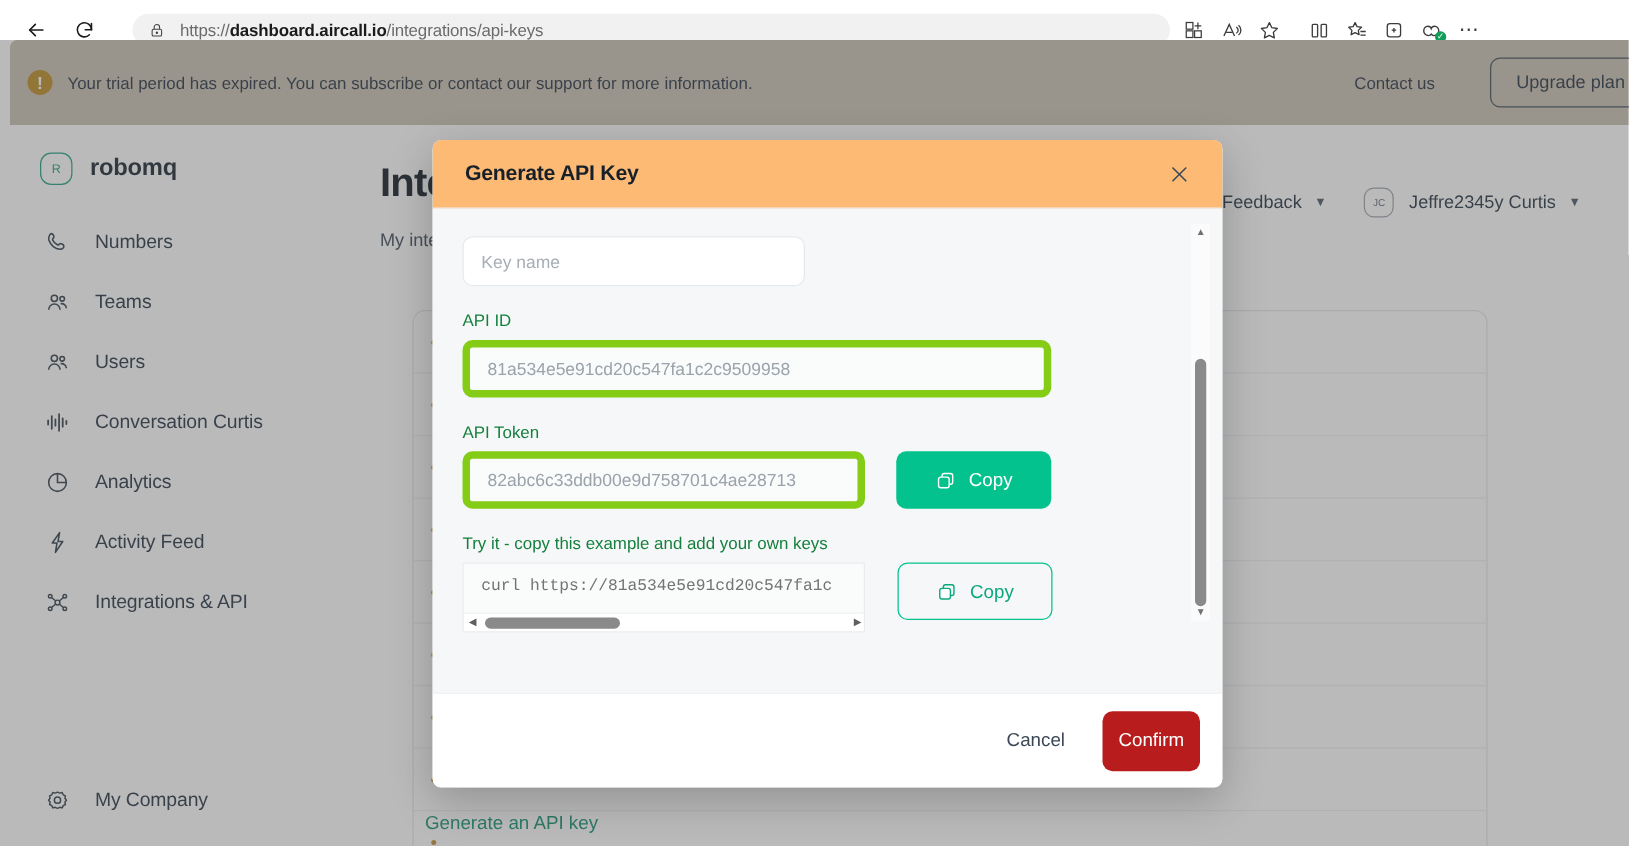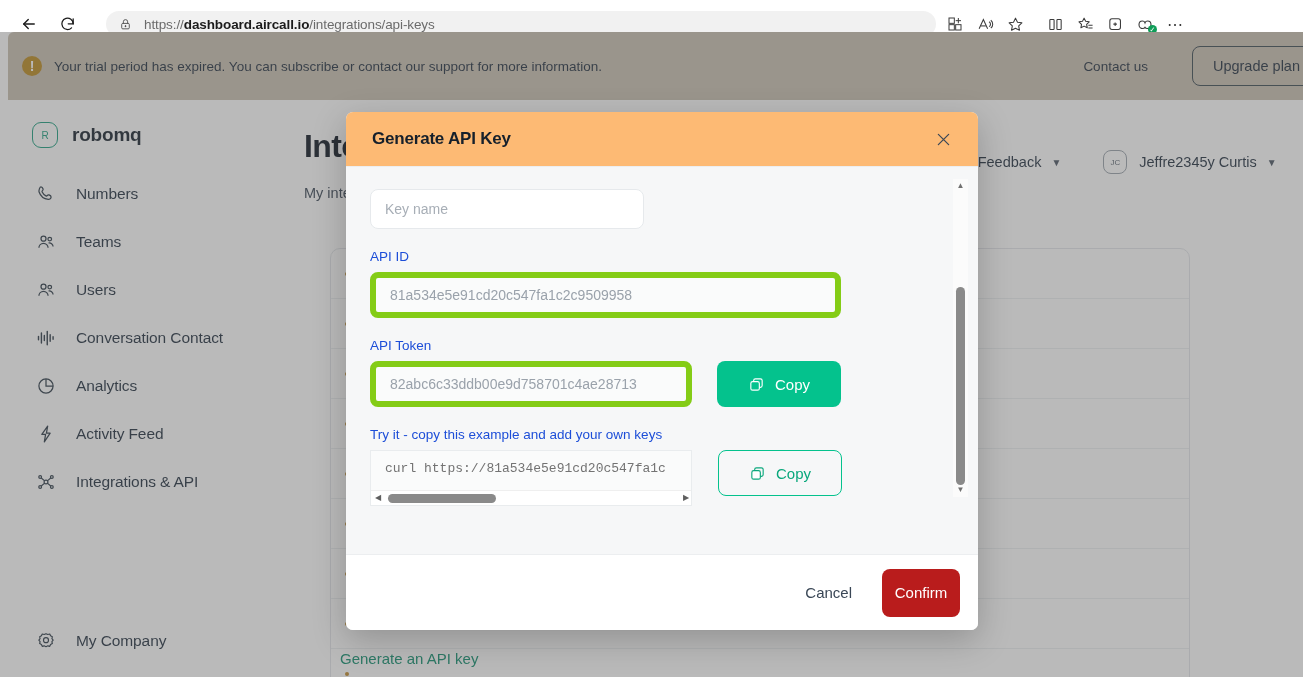--- a/index.html
+++ b/index.html
@@ -236,21 +236,21 @@
   .field-input {
     width: 274px; height: 40px;
     background: #ffffff;
     border: 1px solid #e6e9ec;
     border-radius: 8px;
     display: flex; align-items: center;
     padding: 0 14px;
     font-size: 14px; color: #a7aeb6;
   }
   .field-label {
-    font-size: 13.5px; color: #1d4ed8;
+    font-size: 13.5px; color: #15803d;
     margin: 20px 0 8px 0;
   }
   .ro-input {
     width: 471px; height: 46px;
     background: #fafbfb;
     border: 6px solid #84cc16;
     border-radius: 8px;
     display: flex; align-items: center;
     padding: 0 14px;
     font-size: 14px; color: #9aa2ab;
@@ -344,21 +344,21 @@
     font-size: 14.5px; color: #1f2d3d;
     display: flex; align-items: center;
   }
   .chev { margin-left: 10px; font-size: 10px; color: #4a5562; }
   .avatar {
     width: 24px; height: 24px;
     border: 1px solid #9aa2ab;
     border-radius: 8px;
     display: flex; align-items: center; justify-content: center;
     font-size: 8px; color: #5d6773;
-    margin-right: 12px; margin-left: 42px;
+    margin-right: 12px; margin-left: 30px;
   }
 </style>
 </head>
 <body>
 
 <div class="browser-bar">
   <div class="nav-btn back">
     <svg width="18" height="18" viewBox="0 0 24 24" fill="none" stroke="currentColor" stroke-width="1.8" stroke-linecap="round" stroke-linejoin="round">
         <path d="M19 12H5"></path>
         <path d="M11 18l-6-6 6-6"></path>
@@ -474,21 +474,21 @@
         </span>
         <span class="nav-label">Users</span>
       </div>
 
       <div class="nav-item">
         <span class="nav-ico">
           <svg width="20" height="20" viewBox="0 0 24 24" stroke="currentColor" stroke-width="1.7" stroke-linecap="round">
               <path d="M3 10v4M6.5 6v12M10 9v6M13.5 4v16M17 8v8M20.5 10.5v3"></path>
             </svg>
         </span>
-        <span class="nav-label">Conversation Contact</span>
+        <span class="nav-label">Conversation Curtis</span>
       </div>
 
       <div class="nav-item">
         <span class="nav-ico">
           <svg width="20" height="20" viewBox="0 0 24 24" fill="none" stroke="currentColor" stroke-width="1.5">
               <circle cx="12" cy="12" r="8.5"></circle>
               <path d="M12 3.5v8.5h8.5"></path>
             </svg>
         </span>
         <span class="nav-label">Analytics</span>

